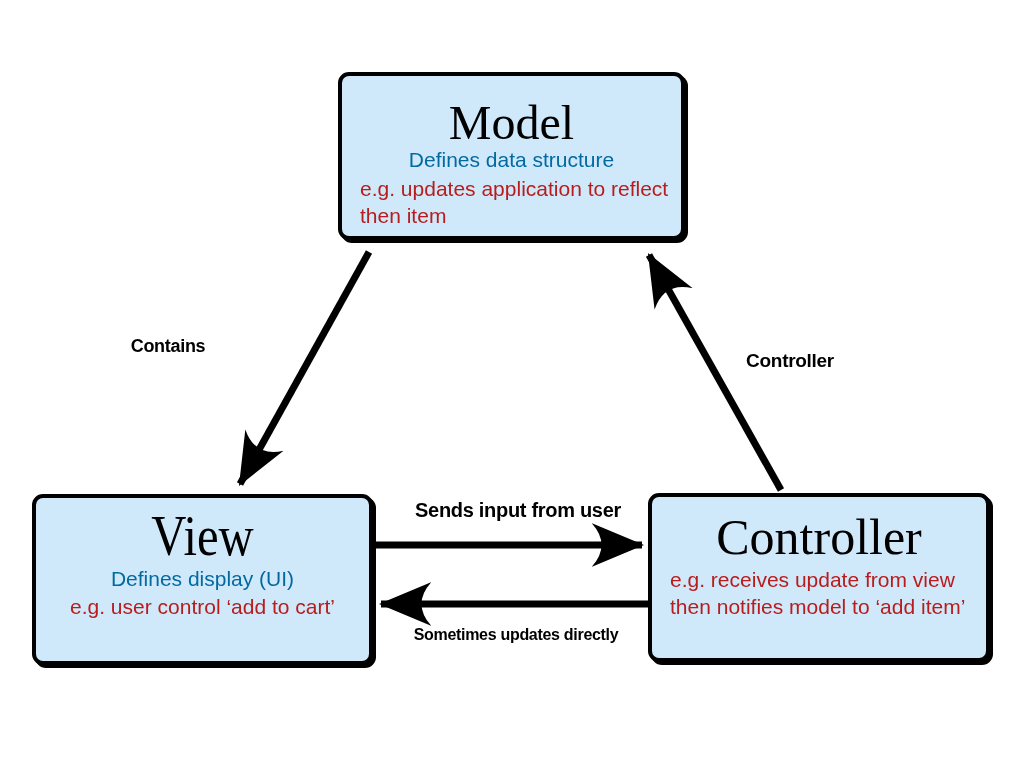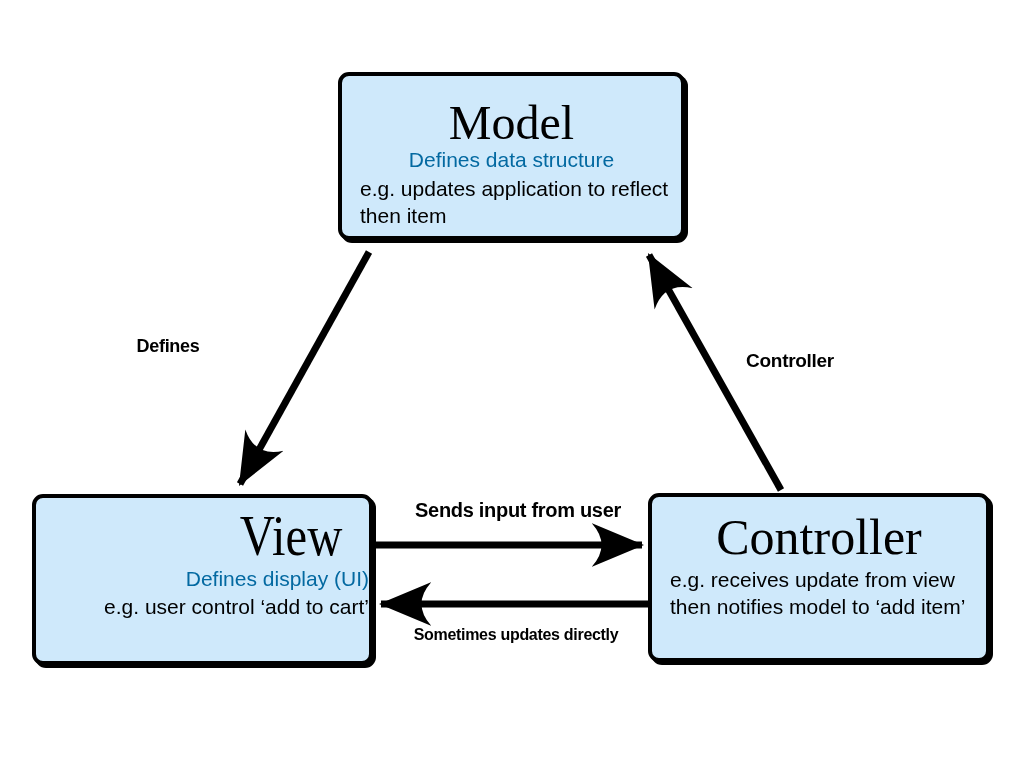--- a/index.html
+++ b/index.html
@@ -17,41 +17,41 @@
     position: absolute;
     box-sizing: border-box;
     background: #cfe9fb;
     border: 4px solid #000;
     border-radius: 11px;
     box-shadow: 3px 3px 0 #000;
     text-align: center;
     color: #000;
   }
   #model-box      { left: 338px; top: 72px;  width: 347px; height: 168px; }
-  #view-box       { left: 32px;  top: 494px; width: 341px; height: 171px; text-align: right; }
+  #view-box       { left: 32px;  top: 494px; width: 341px; height: 171px; }
   #controller-box { left: 648px; top: 493px; width: 342px; height: 169px; }
 
   .box-title {
     font-family: "Liberation Serif", serif;
     line-height: 1.05;
     white-space: nowrap;
   }
   #model-box .box-title      { font-size: 48px; margin-top: 22px; }
   #view-box .box-title       { font-size: 58px; margin-top: 8px; transform: scaleX(0.84); transform-origin: center; }
   #controller-box .box-title { font-size: 50px; margin-top: 14px; }
 
   .box-sub {
     font-size: 21px;
     line-height: 1.15;
     color: #0369a1;
   }
   .box-example {
     font-size: 21px;
     line-height: 1.32;
-    color: #000000;
+    color: #b91c1c;
     margin-top: 2px;
   }
   .align-left { text-align: left; padding-left: 18px; padding-right: 6px; }
 
   .arrow-label {
     position: absolute;
     font-weight: bold;
     color: #000;
     text-align: center;
     letter-spacing: -0.3px;
@@ -96,18 +96,18 @@
   </div>
 
   <div class="box" id="controller-box">
     <div class="box-title">Controller</div>
     <div class="box-example align-left">
       <div>e.g. receives update from view</div>
       <div>then notifies model to ‘add item’</div>
     </div>
   </div>
 
-  <div class="arrow-label" id="label-updates">Defines</div>
+  <div class="arrow-label" id="label-updates">Contains</div>
   <div class="arrow-label" id="label-manipulates">Controller</div>
   <div class="arrow-label" id="label-sends">Sends input from user</div>
   <div class="arrow-label" id="label-sometimes">Sometimes updates directly</div>
 
 </div>
 
 </body></html>

